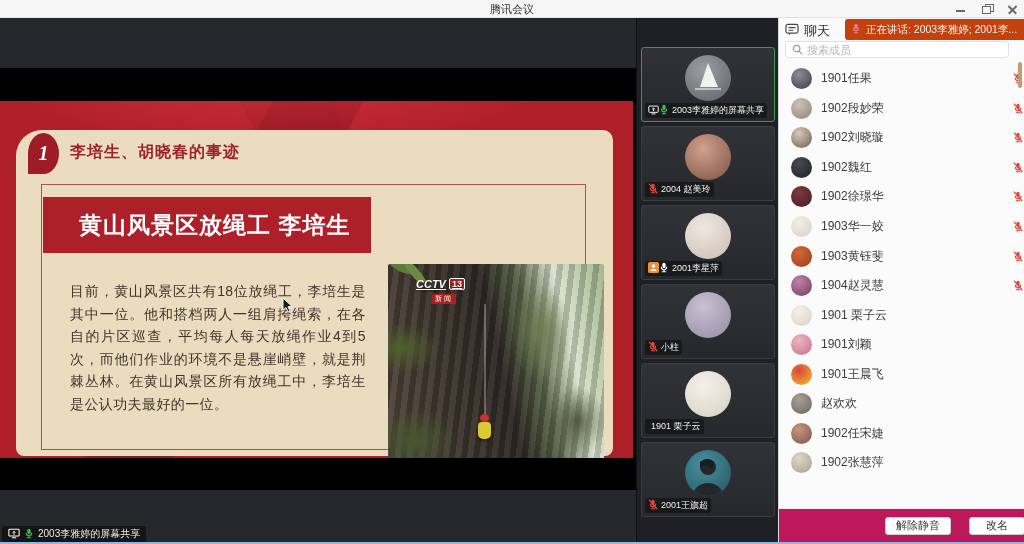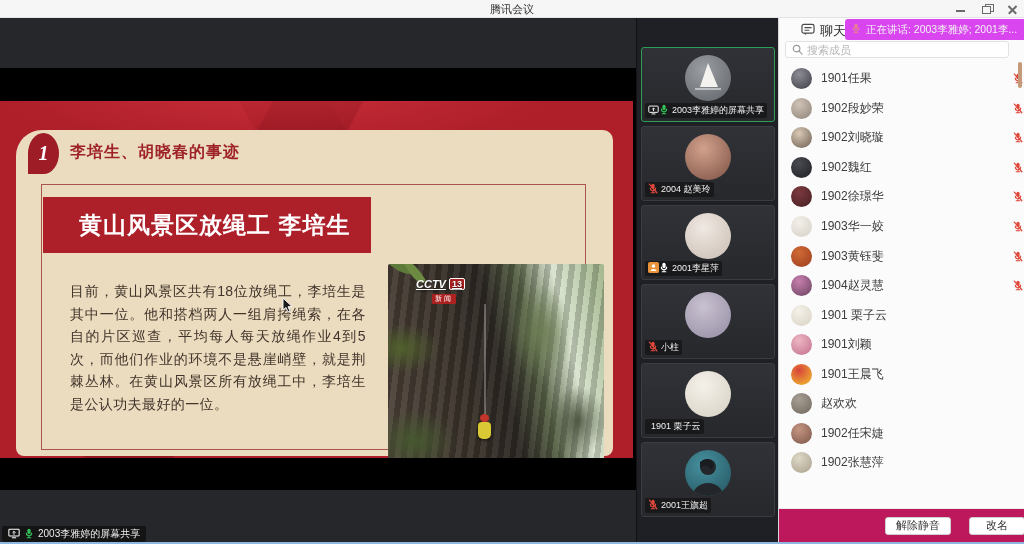--- a/index.html
+++ b/index.html
@@ -69,23 +69,23 @@
           border:1px solid #3a3c41; border-radius:3px; overflow:hidden; }
   .tile.active { border:1.5px solid #2e9e57; }
   .tile-avatar { position:absolute; left:50%; top:7px; transform:translateX(-50%); width:46px; height:46px; border-radius:50%; overflow:hidden; }
   .tile-avatar svg { position:absolute; inset:0; }
   .tile-label { position:absolute; left:3px; bottom:3px; max-width:126px; background:rgba(15,15,15,.6); border-radius:2px;
                 display:inline-flex; align-items:center; gap:3px; padding:1px 3px; color:#f0f0f0; font-size:9px; white-space:nowrap; overflow:hidden; }
   .tile-label svg { flex:none; }
 
   
   .panel { position:absolute; left:778px; top:18px; width:246px; height:526px; background:#fbfbfb; border-left:1px solid #d8d8d8; }
-  .panel-header { position:absolute; left:22px; top:4px; display:flex; align-items:flex-end; gap:5px; }
+  .panel-header { position:absolute; left:6px; top:4px; display:flex; align-items:flex-end; gap:5px; }
   .panel-header .tab-label { font-size:13px; color:#2d2d2d; }
-  .notif { position:absolute; right:0; top:1px; width:179px; height:21px; background:#d946ef; border-radius:3px 0 0 3px;
+  .notif { position:absolute; right:0; top:1px; width:179px; height:21px; background:#c2410c; border-radius:3px 0 0 3px;
            display:flex; align-items:center; gap:5px; padding:0 6px; z-index:50; }
   .notif span { color:#f2f2f2; font-size:10.5px; white-space:nowrap; overflow:hidden; text-overflow:ellipsis; }
   .search-wrap { position:absolute; left:6px; top:23px; width:224px; height:17px; background:#fff; border:1px solid #e2e2e2; border-radius:3px;
                  display:flex; align-items:center; gap:4px; padding:0 6px; }
   .search-wrap input { border:none; outline:none; flex:1; font-size:11px; color:#333; background:transparent; font-family:inherit; }
   .search-wrap input::placeholder { color:#b5b5b5; }
   .member-scrollbar { position:absolute; right:2px; top:44px; width:4px; height:26px; background:#c49a78; border-radius:2px; }
 
   .member-list { position:absolute; left:0; top:46px; width:270px; height:444px; overflow:hidden; }
   .member-row { position:relative; height:29.55px; display:flex; align-items:center; padding-left:12px; cursor:pointer; }

